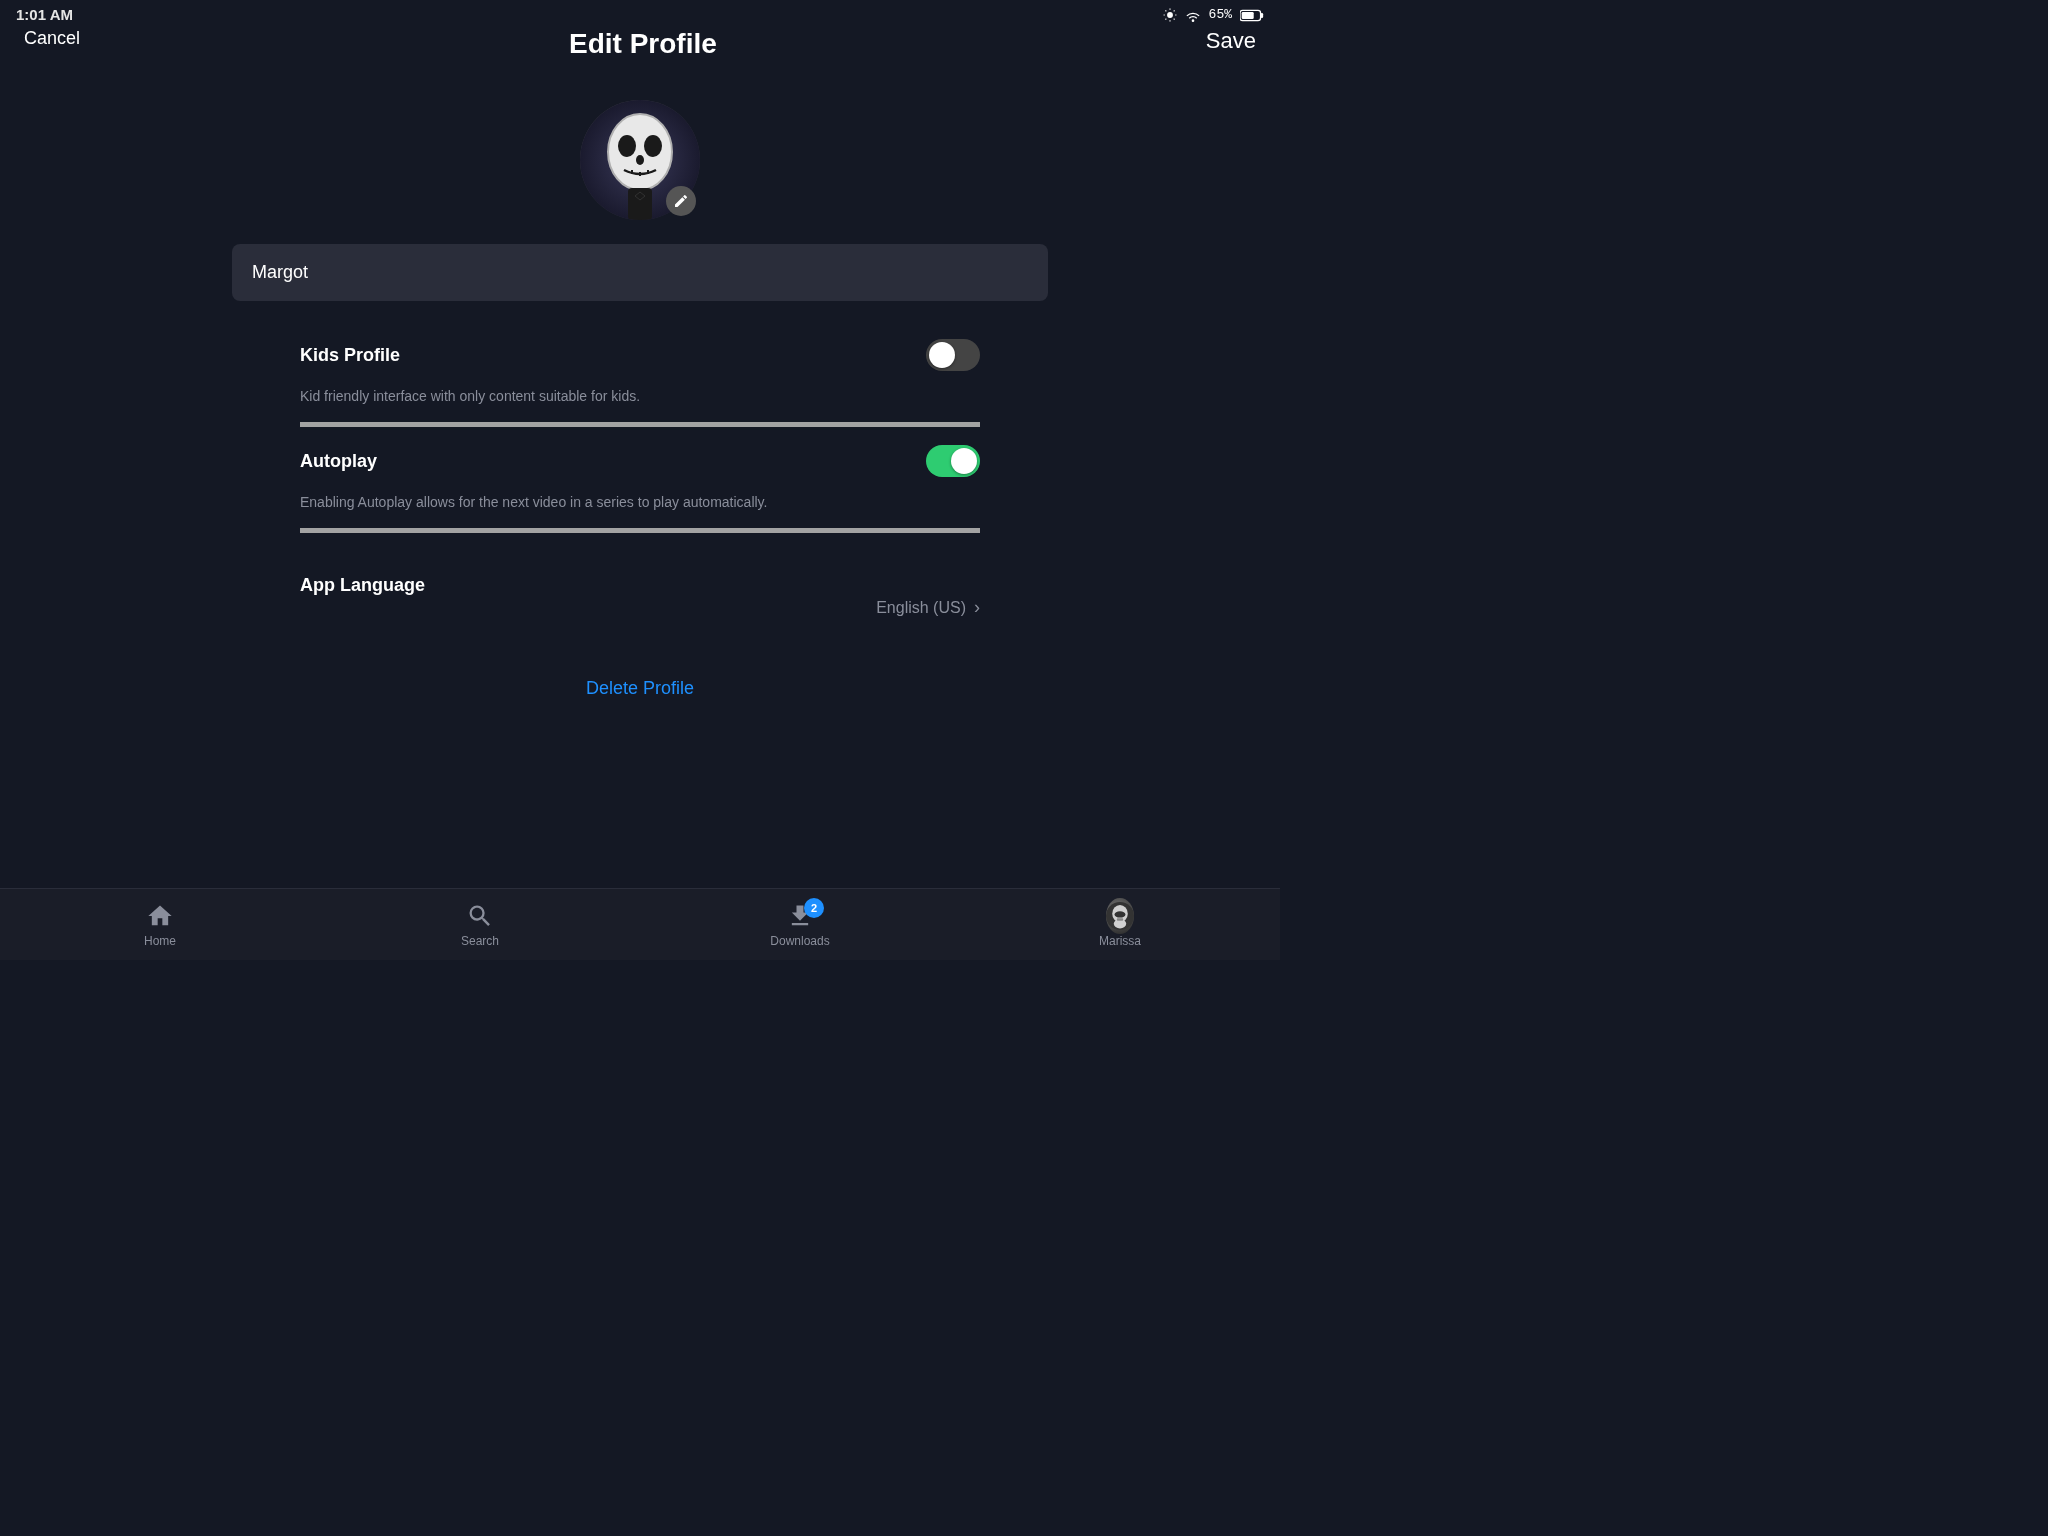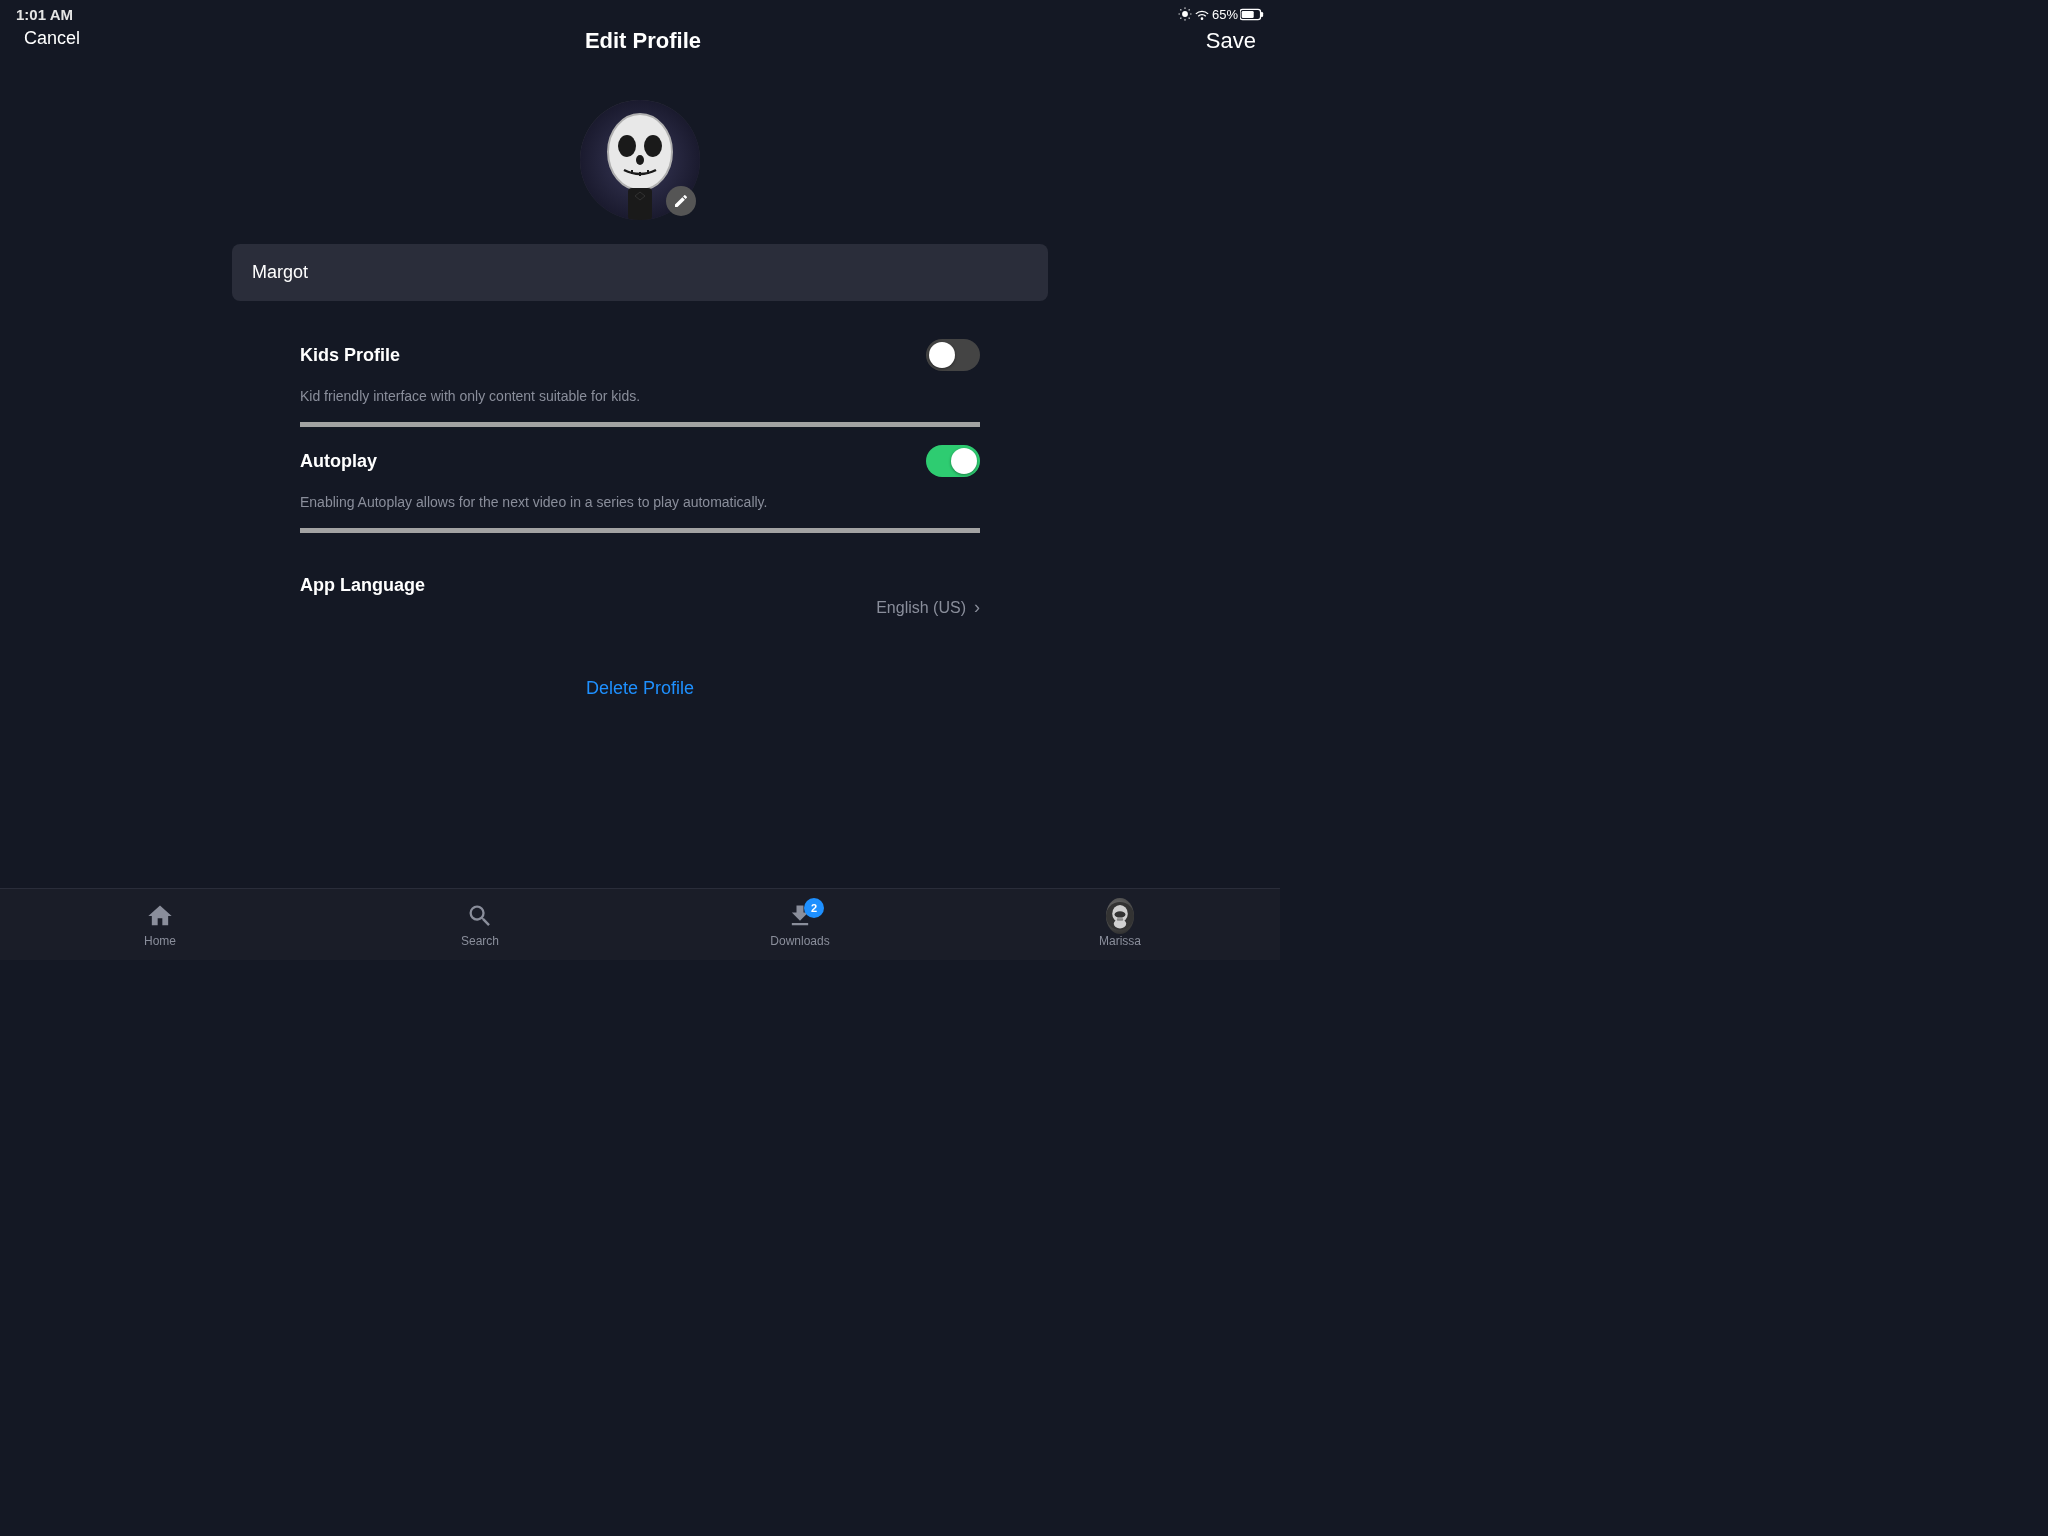--- a/index.html
+++ b/index.html
@@ -33,24 +33,25 @@
     }
 
     .status-time {
       font-size: 15px;
       font-weight: 600;
       color: #e5e5e5;
     }
 
     .status-icons {
       display: flex;
-      align-items: center;
-      gap: 2px;
+      align-items: flex-end;
+      gap: 8px;
       font-size: 12px;
       color: #fff;
+      font-family: Liberation Mono, monospace;
     }
 
     
     .top-nav {
       position: absolute;
       top: 28px;
       left: 0;
       right: 0;
       height: 56px;
       display: flex;
@@ -61,21 +62,21 @@
 
     .nav-cancel {
       font-size: 18px;
       color: #fff;
       background: none;
       border: none;
       cursor: pointer;
     }
 
     .nav-title {
-      font-size: 22px;
+      font-size: 28px;
       font-weight: 700;
       color: #fff;
     }
 
     .nav-save {
       font-size: 22px;
       color: #fff;
       background: none;
       border: none;
       cursor: pointer;

